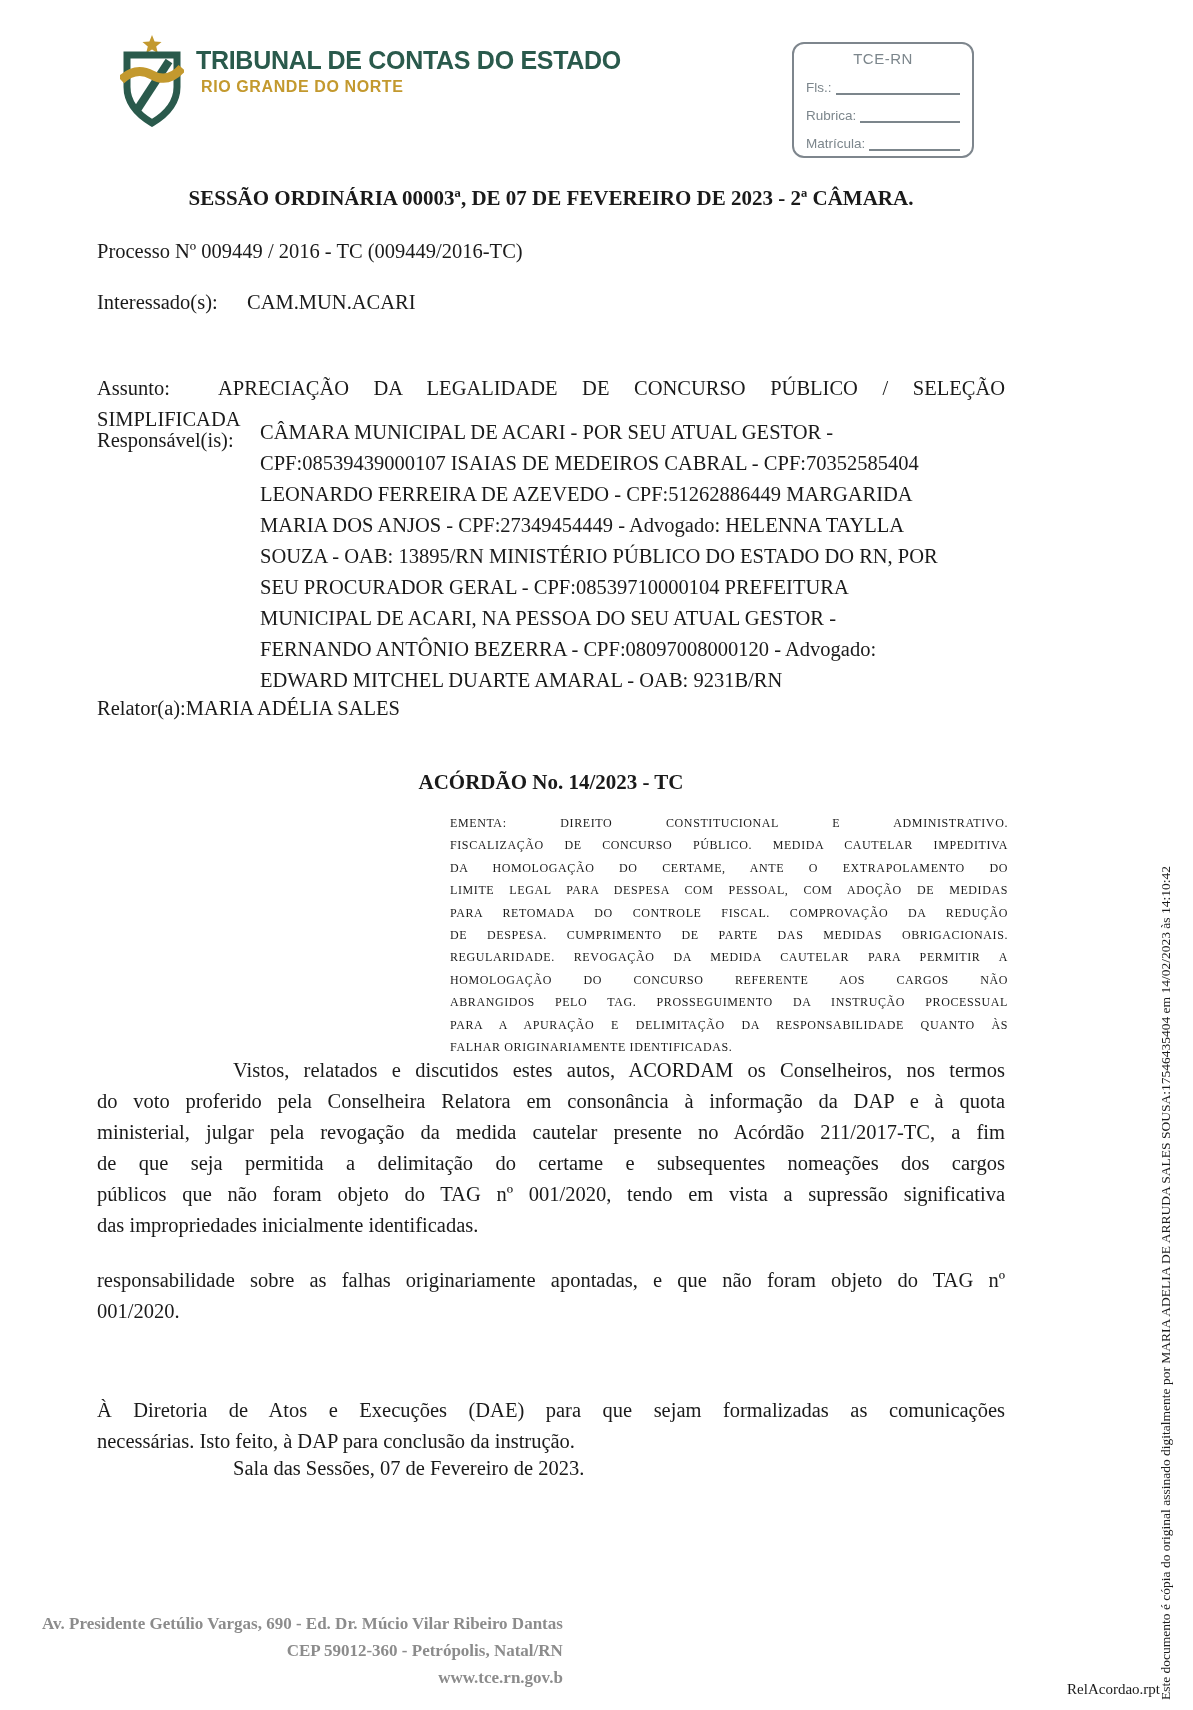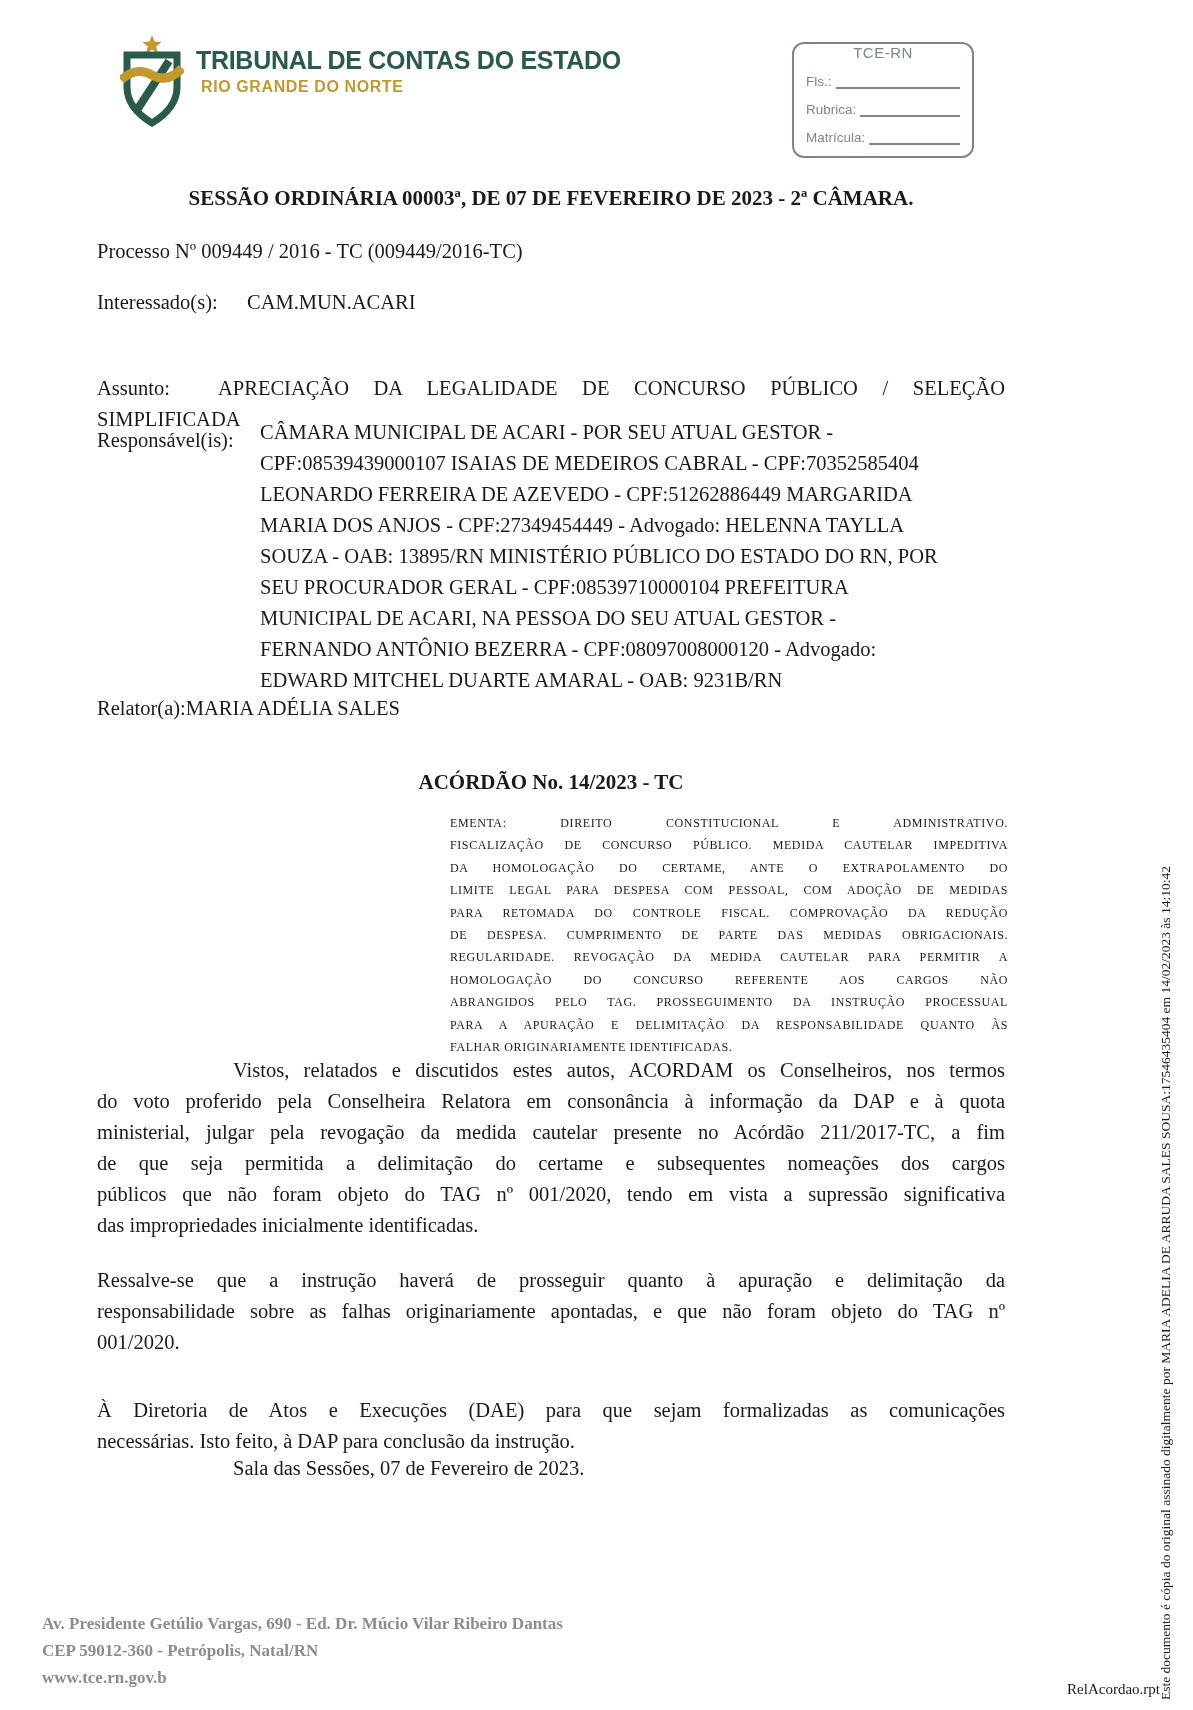--- a/index.html
+++ b/index.html
@@ -9,21 +9,21 @@
   }
   
   .logo{position:absolute;left:120px;top:34px;width:64px;height:96px;}
   .wordmark{position:absolute;left:196px;top:46px;font-family:"Liberation Sans",sans-serif;}
   .org-name{font-size:25px;font-weight:bold;color:#2a5a4c;letter-spacing:-0.3px;white-space:nowrap;}
   .org-region{font-size:16px;font-weight:bold;color:#c3992e;letter-spacing:0.6px;margin-top:3px;margin-left:5px;white-space:nowrap;}
   
   .stamp{
     position:absolute;left:792px;top:42px;width:182px;height:116px;
     border:2px solid #7e868d;border-radius:12px;box-sizing:border-box;
-    padding:0 12px 0 12px;font-family:"Liberation Sans",sans-serif;color:#7c868c;
+    padding:6px 12px 0 12px;font-family:"Liberation Sans",sans-serif;color:#7c868c;
   }
   .stamp-title{text-align:center;font-size:15px;letter-spacing:0.5px;}
   .stamp-row{display:flex;align-items:flex-end;margin-top:13px;font-size:13.5px;}
   .stamp-row .line{flex:1;border-bottom:2px solid #7c868c;margin-left:4px;height:12px;}
   
   .doc-title{position:absolute;left:97px;width:908px;top:186px;text-align:center;font-weight:bold;font-size:21px;}
   .plain-line{position:absolute;left:97px;width:908px;font-size:20.5px;}
   .label-box{display:inline-block;}
   .row-interessado{top:291px;}
   .row-interessado .label-box{width:150px;}
@@ -41,21 +41,21 @@
   .ementa-line:last-child{text-align-last:left;}
   .body-par{position:absolute;left:97px;width:908px;font-size:20.5px;line-height:31px;}
   .body-par .par-line{text-align:justify;text-align-last:justify;}
   .body-par .par-line:last-child{text-align-last:left;}
   .par-indent .par-line:first-child{text-indent:136px;}
   .par-1{top:1055px;}
   .par-2{top:1265px;}
   .par-3{top:1395px;}
   .closing{position:absolute;left:233px;top:1457px;font-size:20.5px;}
   
-  .footer{position:absolute;left:42px;top:1610px;font-size:17px;font-weight:bold;color:#8c8c8c;line-height:27px;}
+  .footer{position:absolute;left:42px;top:1610px;font-size:17px;font-weight:bold;color:#8c8c8c;line-height:27px;text-align:right;}
   .report-name{position:absolute;right:33px;top:1681px;font-size:15px;color:#1a1a1a;}
   
   .vnote{
     position:absolute;left:1158px;top:1700px;width:880px;
     transform:rotate(-90deg);transform-origin:0 0;
     font-size:13.5px;color:#1a1a1a;white-space:nowrap;
   }
 </style>
 </head>
 <body>
@@ -142,21 +142,20 @@
   <div class="body-par par-indent par-1">
       <div class="par-line">Vistos, relatados e discutidos estes autos, ACORDAM os Conselheiros, nos termos</div>
       <div class="par-line">do voto proferido pela Conselheira Relatora em consonância à informação da DAP e à quota</div>
       <div class="par-line">ministerial, julgar pela revogação da medida cautelar presente no Acórdão 211/2017-TC, a fim</div>
       <div class="par-line">de que seja permitida a delimitação do certame e subsequentes nomeações dos cargos</div>
       <div class="par-line">públicos que não foram objeto do TAG nº 001/2020, tendo em vista a supressão significativa</div>
       <div class="par-line">das impropriedades inicialmente identificadas.</div>
     </div>
 
   <div class="body-par par-2">
-      <div class="par-line">Ressalve-se que a instrução haverá de prosseguir quanto à apuração e delimitação da</div>
       <div class="par-line">responsabilidade sobre as falhas originariamente apontadas, e que não foram objeto do TAG nº</div>
       <div class="par-line">001/2020.</div>
     </div>
 
   <div class="body-par par-3">
       <div class="par-line">À Diretoria de Atos e Execuções (DAE) para que sejam formalizadas as comunicações</div>
       <div class="par-line">necessárias. Isto feito, à DAP para conclusão da instrução.</div>
     </div>
 
   <div class="closing">Sala das Sessões, 07 de Fevereiro de 2023.</div>

